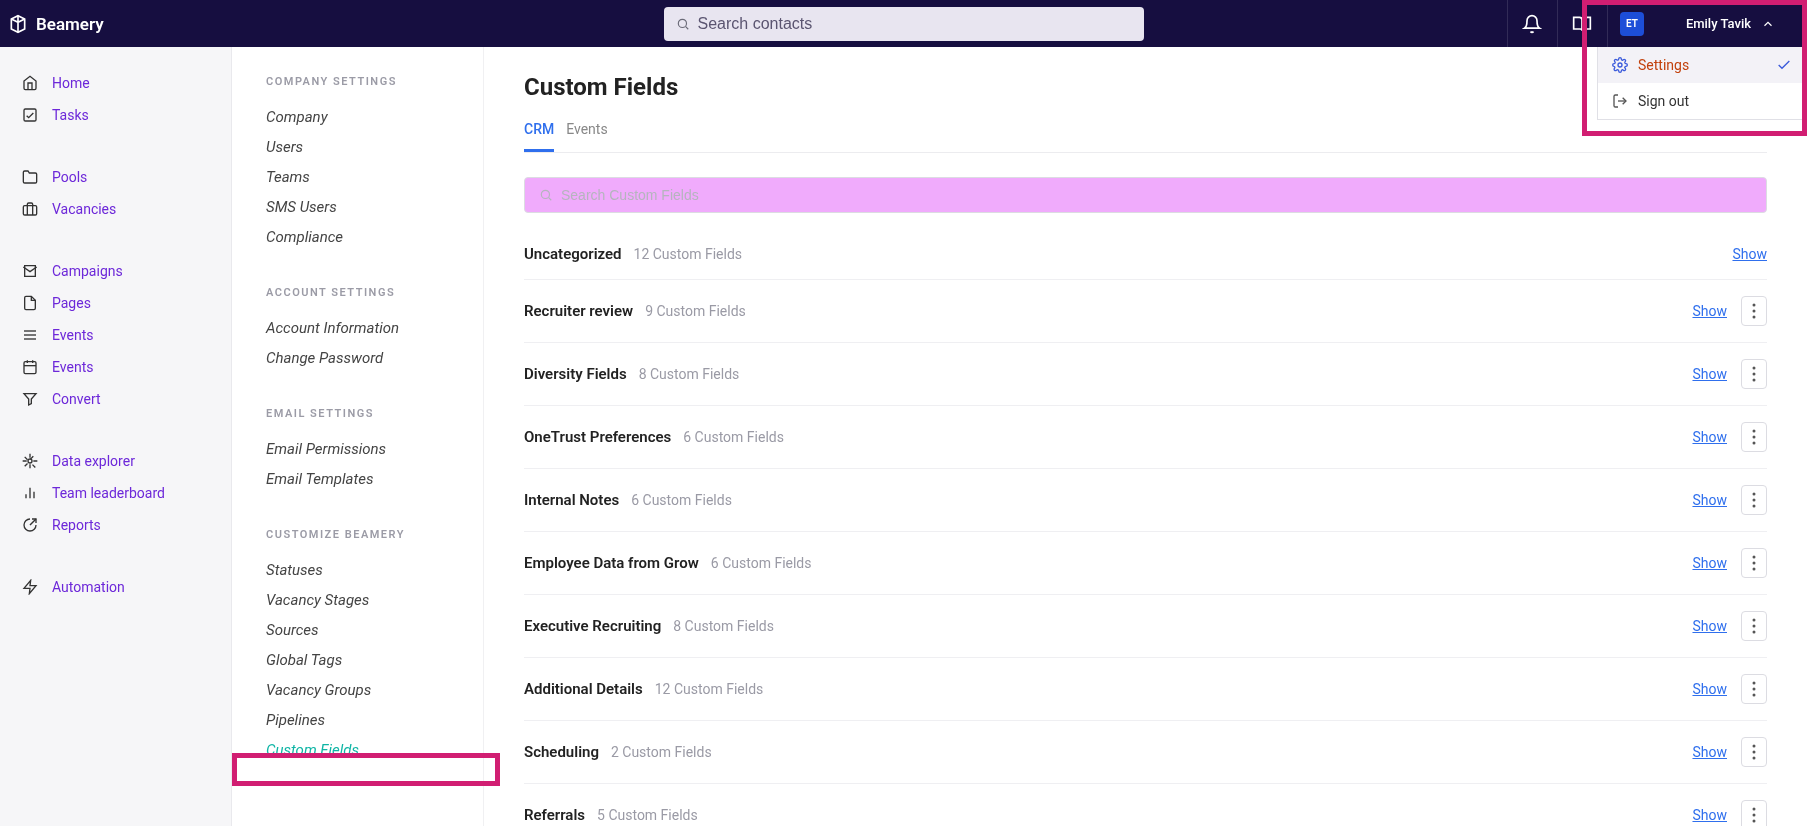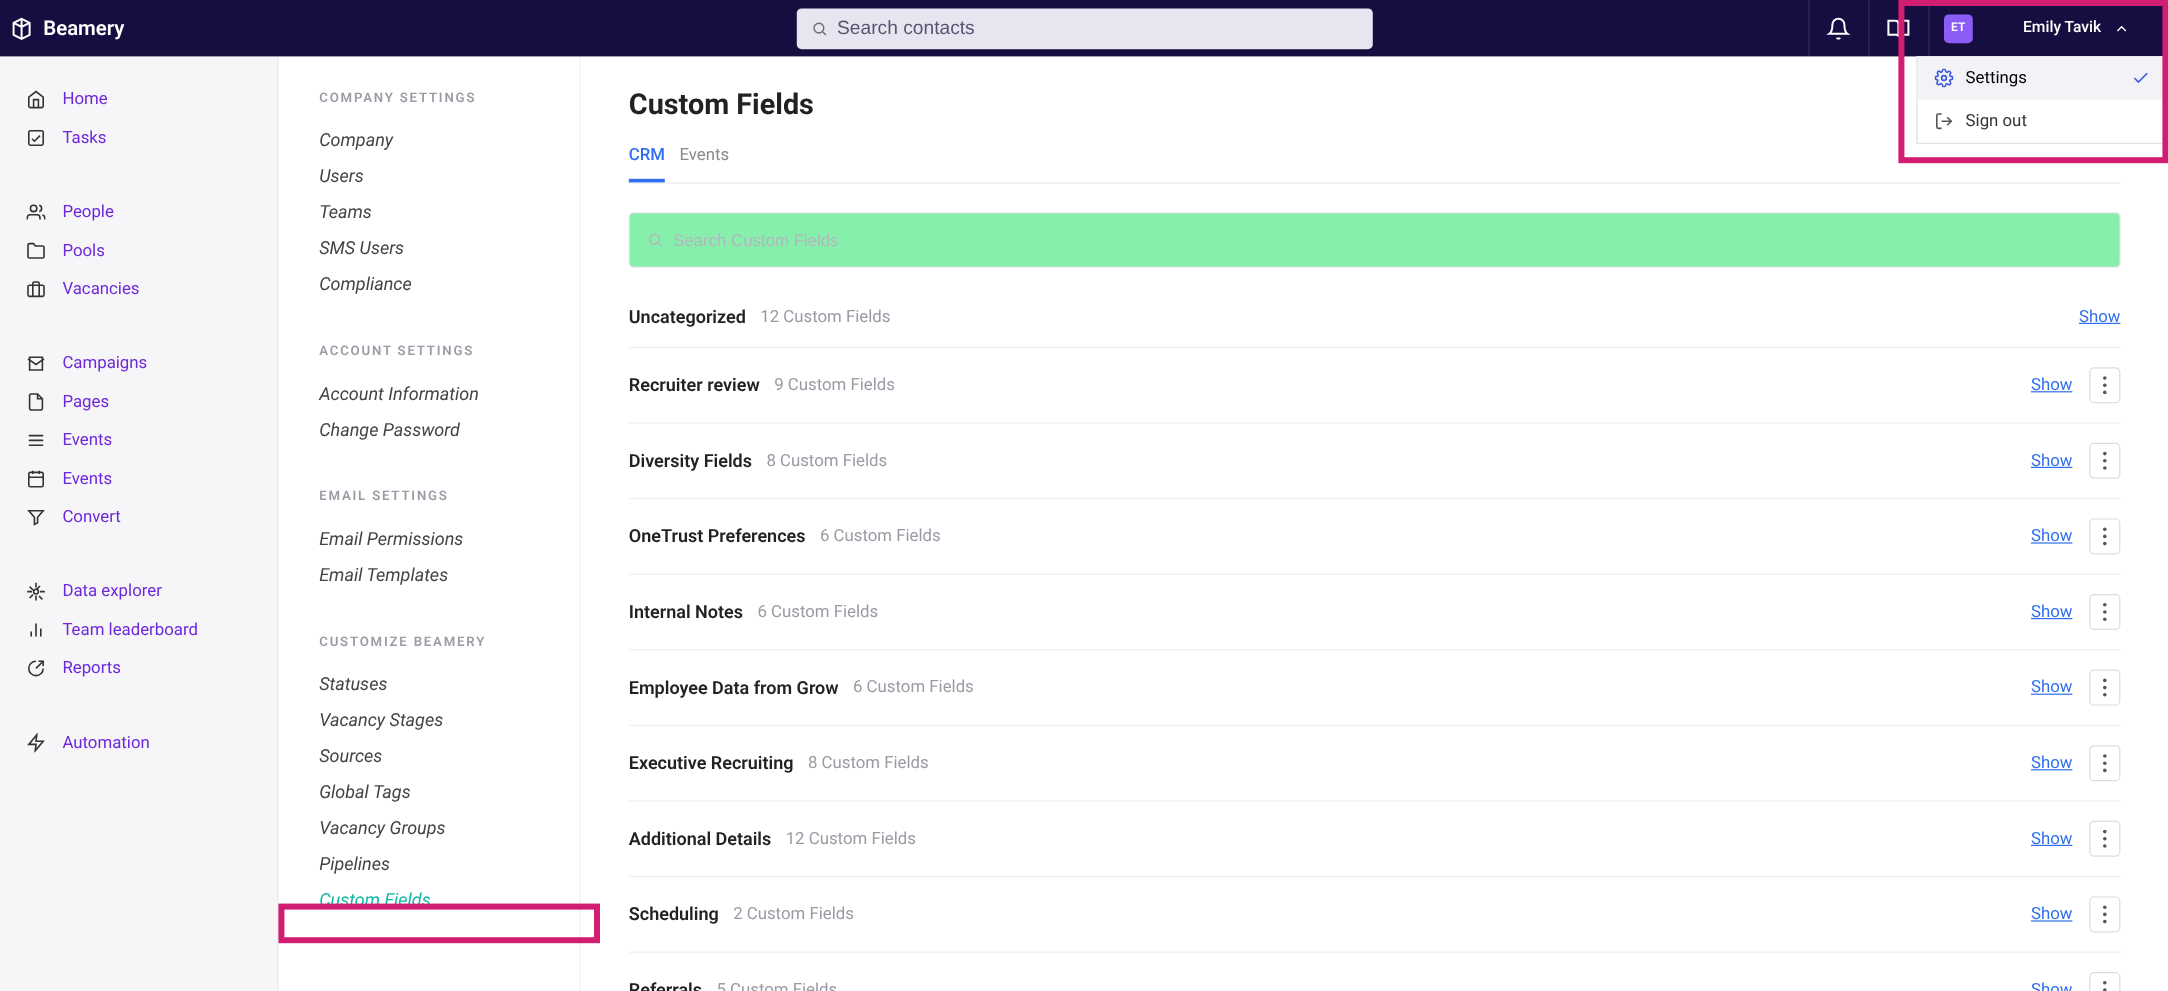--- a/index.html
+++ b/index.html
@@ -73,21 +73,21 @@
     display: flex;
     align-items: center;
     gap: 10px;
     padding: 0 16px 0 12px;
     border-left: 1px solid rgba(255,255,255,0.12);
     color: #fff;
     cursor: pointer;
   }
   .avatar {
     width: 24px; height: 24px;
-    background: #8b5cf6;
+    background: #1d4ed8;
     border-radius: 4px;
     display: flex; align-items: center; justify-content: center;
     font-size: 10px; font-weight: 600; color: #fff;
   }
   .username { font-size: 13px; font-weight: 500; margin-left: 32px; }
   .chevup { margin-left: auto; }
 
   
   .user-dropdown {
     position: absolute;
@@ -102,21 +102,21 @@
     display: flex;
     align-items: center;
     gap: 10px;
     padding: 10px 14px;
     font-size: 14px;
     cursor: pointer;
     color: #333;
   }
   .ud-item.active {
     background: #f3f2f7;
-    color: #000000;
+    color: #c2410c;
   }
   .ud-check { margin-left: auto; color: #3b5bdb; }
   .ud-icon { width: 16px; display:flex; }
 
   
   .highlight-user {
     position: absolute;
     top: 0;
     right: 0;
     width: 225px;
@@ -225,24 +225,24 @@
     cursor: pointer;
   }
   .tab.active {
     color: #2f6fed;
     border-bottom: 3px solid #2f6fed;
     font-weight: 500;
   }
 
   .cf-search {
     margin-top: 24px;
-    height: 46px;
+    height: 36px;
     border: 1px solid #dcdce2;
     border-radius: 4px;
-    background: #86efac;
+    background: #f0abfc;
     display: flex;
     align-items: center;
     padding: 0 14px;
     gap: 8px;
   }
   .cf-search input {
     border: none; background: transparent; outline: none;
     flex: 1; font-size: 14px; color: #666;
   }
   .cf-search input::placeholder { color: #b5b5be; }
@@ -386,31 +386,20 @@
                 <polyline points="7 13 10 16 17 9"></polyline>
               </svg>
             </span>
             <span>Tasks</span>
           </li>
         </div>
         <div class="pn-group">
           <li class="pn-item">
             <span class="pn-icon">
               <svg width="16" height="16" viewBox="0 0 24 24" fill="none" stroke="#333" stroke-width="2">
-                <path d="M17 21v-2a4 4 0 00-4-4H5a4 4 0 00-4 4v2"></path>
-                <circle cx="9" cy="7" r="4"></circle>
-                <path d="M23 21v-2a4 4 0 00-3-3.87"></path>
-                <path d="M16 3.13a4 4 0 010 7.75"></path>
-              </svg>
-            </span>
-            <span>People</span>
-          </li>
-          <li class="pn-item">
-            <span class="pn-icon">
-              <svg width="16" height="16" viewBox="0 0 24 24" fill="none" stroke="#333" stroke-width="2">
                 <path d="M22 19a2 2 0 01-2 2H4a2 2 0 01-2-2V5a2 2 0 012-2h5l2 3h9a2 2 0 012 2z"></path>
               </svg>
             </span>
             <span>Pools</span>
           </li>
           <li class="pn-item">
             <span class="pn-icon">
               <svg width="16" height="16" viewBox="0 0 24 24" fill="none" stroke="#333" stroke-width="2">
                 <rect x="2" y="7" width="20" height="14" rx="2"></rect>
                 <path d="M16 21V5a2 2 0 00-2-2h-4a2 2 0 00-2 2v16"></path>

